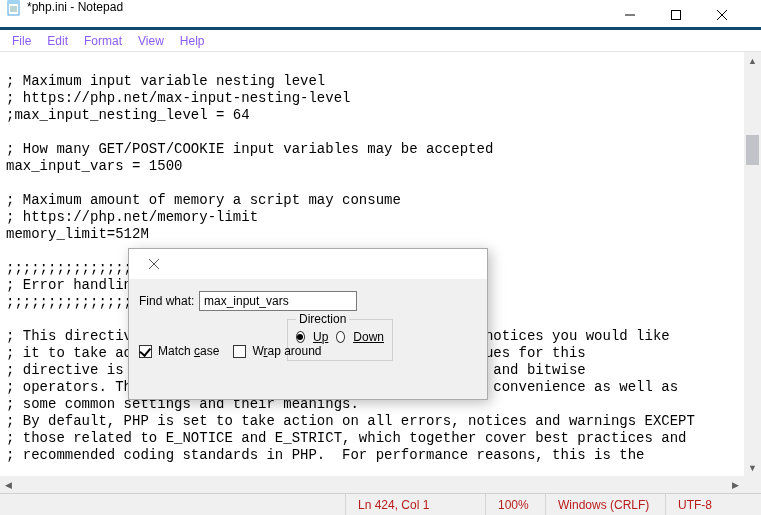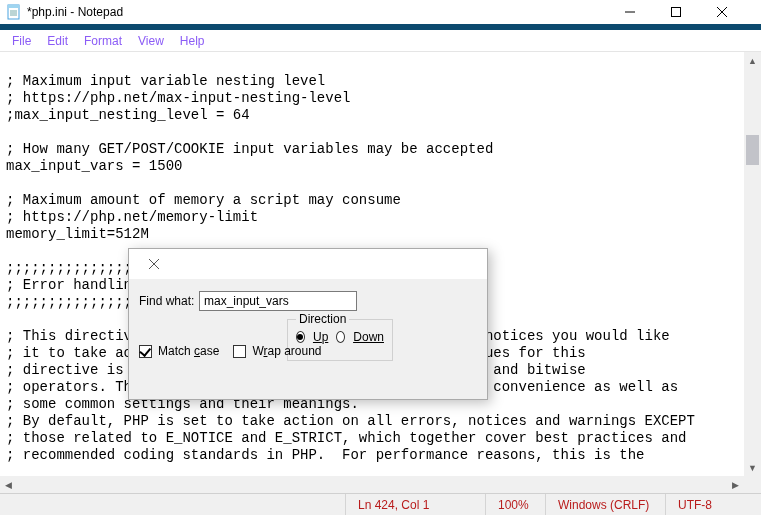--- a/index.html
+++ b/index.html
@@ -11,24 +11,24 @@
     width: 761px;
     height: 515px;
     overflow: hidden;
     position: relative;
     color: #000;
   }
   
   .titlebar {
     height: 30px;
     display: flex;
-    align-items: center;
+    align-items: flex-start;
     padding: 0 16px 0 6px;
     background: #fff;
-    border-bottom: 6px solid #0c4a6e;
+    border-bottom: 3px solid #0c4a6e;
   }
   .titlebar .app-icon {
     width: 16px; height: 16px;
     margin-right: 5px;
     display: flex; align-items: center; justify-content: center;
   }
   .titlebar .title-text {
     flex: 0 0 auto;
     color: #000;
     font-size: 12px;

